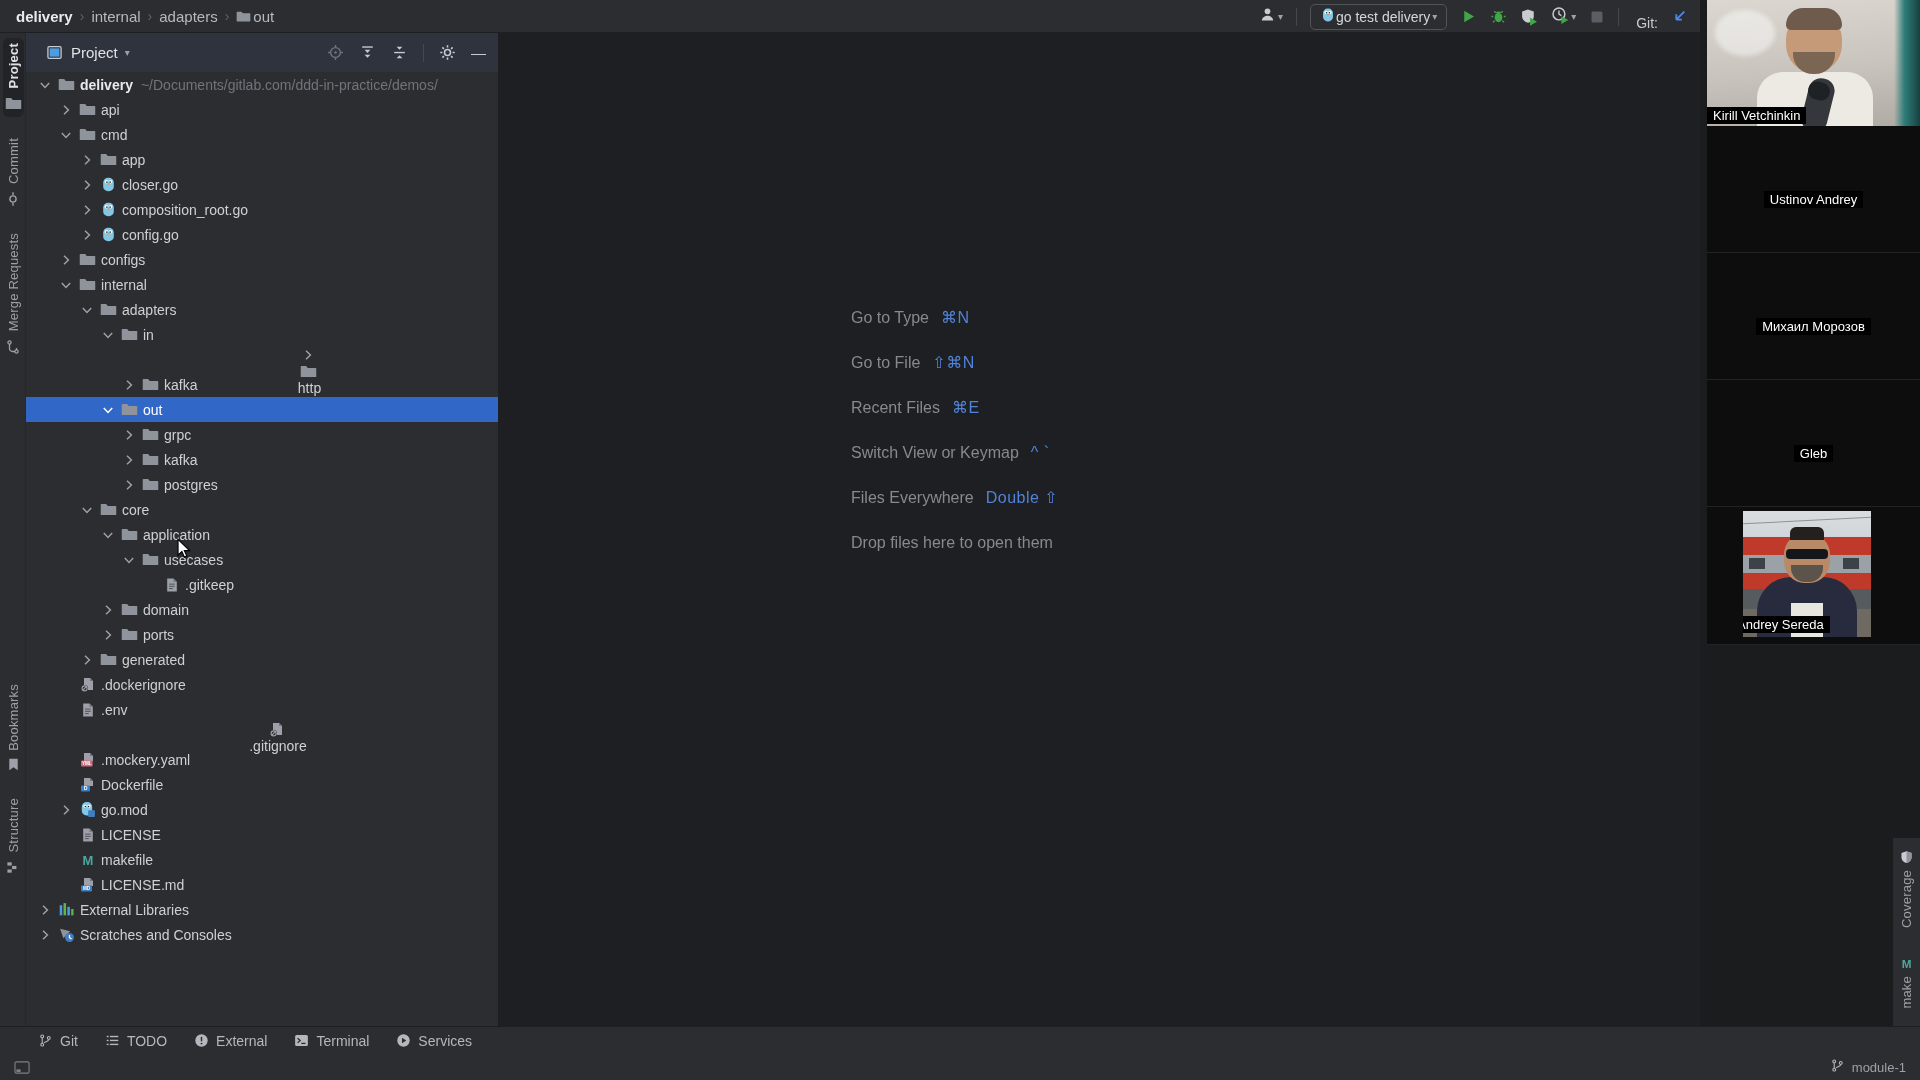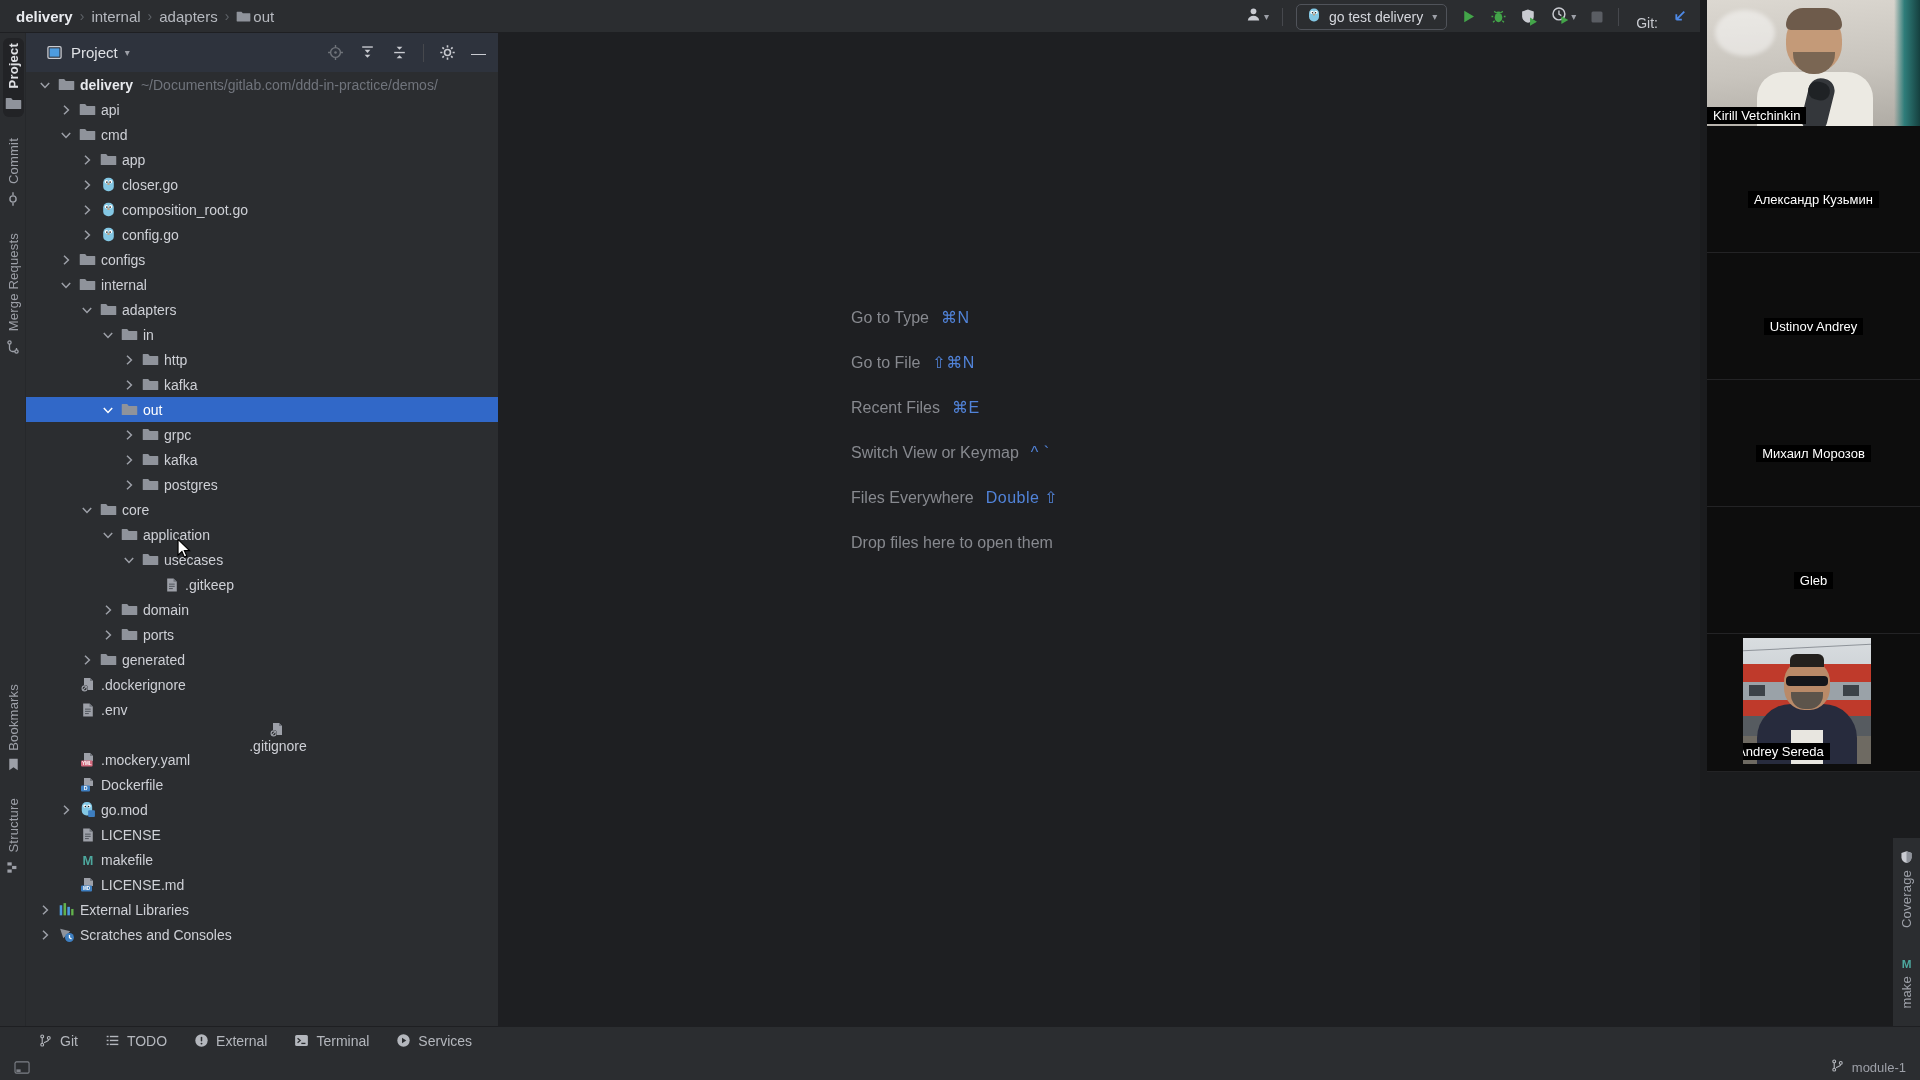--- a/index.html
+++ b/index.html
@@ -11,21 +11,21 @@
     display:flex;align-items:center;border-bottom:1px solid #1E1F22;box-sizing:border-box;}
   .breadcrumbs{display:flex;align-items:center;margin-left:16px;font-size:15px;color:#B6B9BF;gap:7px;}
   .crumb{cursor:default;}
   .crumb.first{font-weight:700;color:#E8EAEE;}
   .crumb-sep{color:#5F6368;font-size:14px;}
   .crumb-folder{display:inline-flex;margin-right:2px;transform:translateY(2px);}
   .topbar-right{position:absolute;right:232px;top:0;height:33px;display:flex;align-items:center;gap:13px;}
   .tb-icon{display:inline-flex;align-items:center;cursor:pointer;}
   .tb-caret{color:#9DA0A8;font-size:10px;margin-left:2px;}
   .tb-sep{width:1px;height:18px;background:#46484D;}
-  .run-pill{display:flex;align-items:center;gap:7px;border:1px solid #50535A;border-radius:5px;
+  .run-pill{display:flex;align-items:center;border:1px solid #50535A;border-radius:5px;
     height:24px;padding:0 9px;color:#D5D7DD;font-size:14px;cursor:pointer;}
   .git-label{color:#C9CBD1;font-size:14px;margin-left:4px;margin-top:12px;}
 
   
   #left-stripe{position:absolute;left:0;top:33px;width:26px;height:993px;background:#2B2D30;
     border-right:1px solid #26282B;box-sizing:border-box;}
   .stripe-group-top{position:absolute;top:5px;left:0;width:26px;display:flex;flex-direction:column;align-items:center;gap:16px;}
   .stripe-group-bottom{position:absolute;bottom:146px;left:0;width:26px;display:flex;flex-direction:column;align-items:center;gap:16px;}
   .stripe-item{display:flex;flex-direction:column;align-items:center;gap:7px;padding:5px 2px;border-radius:6px;cursor:pointer;}
   .stripe-item.active{background:#222326;}
@@ -438,21 +438,21 @@
               <path d="M3.8 6 8 10.4 12.2 6" fill="none" stroke="#9DA0A8" stroke-width="1.5"></path>
             </svg>
           </span>
           <span class="ticon">
             <svg viewBox="0 0 16 16" width="17" height="17">
               <path fill="#8F939B" d="M1.2 2.8h4.6l1.5 1.8h7.5c.3 0 .5.2.5.5v7.6c0 .3-.2.5-.5.5H1.2c-.3 0-.5-.2-.5-.5V3.3c0-.3.2-.5.5-.5z"></path>
             </svg>
           </span>
           <span class="tlabel">in</span>
         </div>
-        <div class="trow" style="padding-left: 92px;">
+        <div class="trow" style="padding-left: 92px; flex-direction: column;">
           <span class="tchev">
             <svg viewBox="0 0 16 16" width="16" height="16">
               <path d="M6 3.8 10.4 8 6 12.2" fill="none" stroke="#9DA0A8" stroke-width="1.5"></path>
             </svg>
           </span>
           <span class="ticon">
             <svg viewBox="0 0 16 16" width="17" height="17">
               <path fill="#8F939B" d="M1.2 2.8h4.6l1.5 1.8h7.5c.3 0 .5.2.5.5v7.6c0 .3-.2.5-.5.5H1.2c-.3 0-.5-.2-.5-.5V3.3c0-.3.2-.5.5-.5z"></path>
             </svg>
           </span>
@@ -796,23 +796,20 @@
         <div class="tile speaker" style="height: 126px;">
           <div class="sp-blob"></div>
           <div class="sp-teal"></div>
           <div class="sp-body"></div>
           <div class="sp-head"></div>
           <div class="sp-hair"></div>
           <div class="sp-beard"></div>
           <div class="sp-mic"></div>
           <div class="sp-mic-grill"></div>
           <span class="chip corner">Kirill Vetchinkin</span>
-        </div>
-        <div class="tile black" style="height: 127px;">
-          <span class="chip">Александр Кузьмин</span>
         </div>
         <div class="tile black" style="height: 127px;">
           <span class="chip">Ustinov Andrey</span>
         </div>
         <div class="tile black" style="height: 127px;">
           <span class="chip">Михаил Морозов</span>
         </div>
         <div class="tile black" style="height: 127px;">
           <span class="chip">Gleb</span>
         </div>

